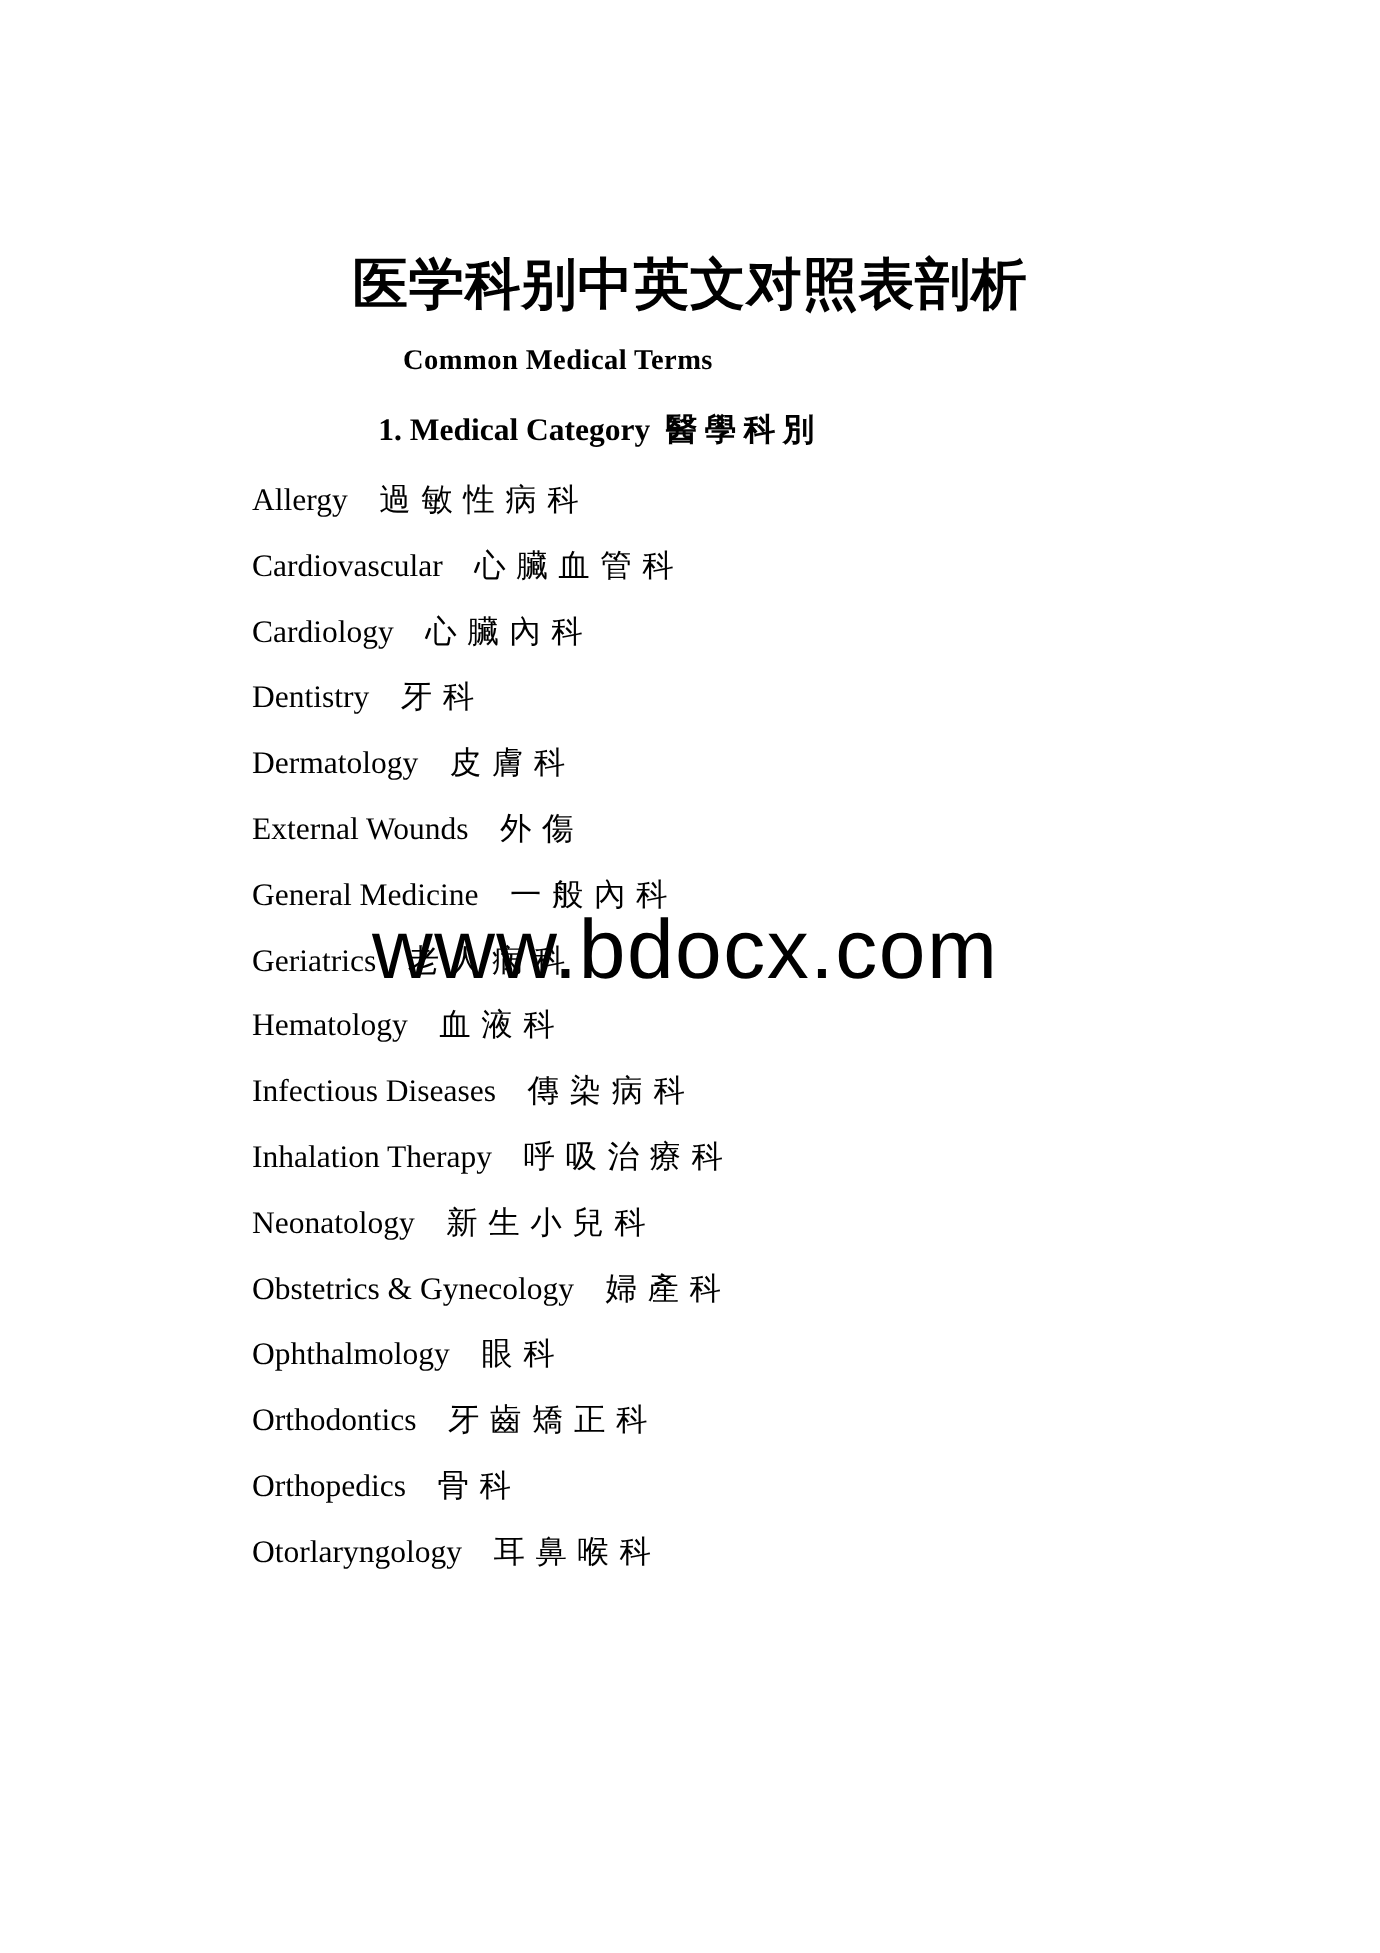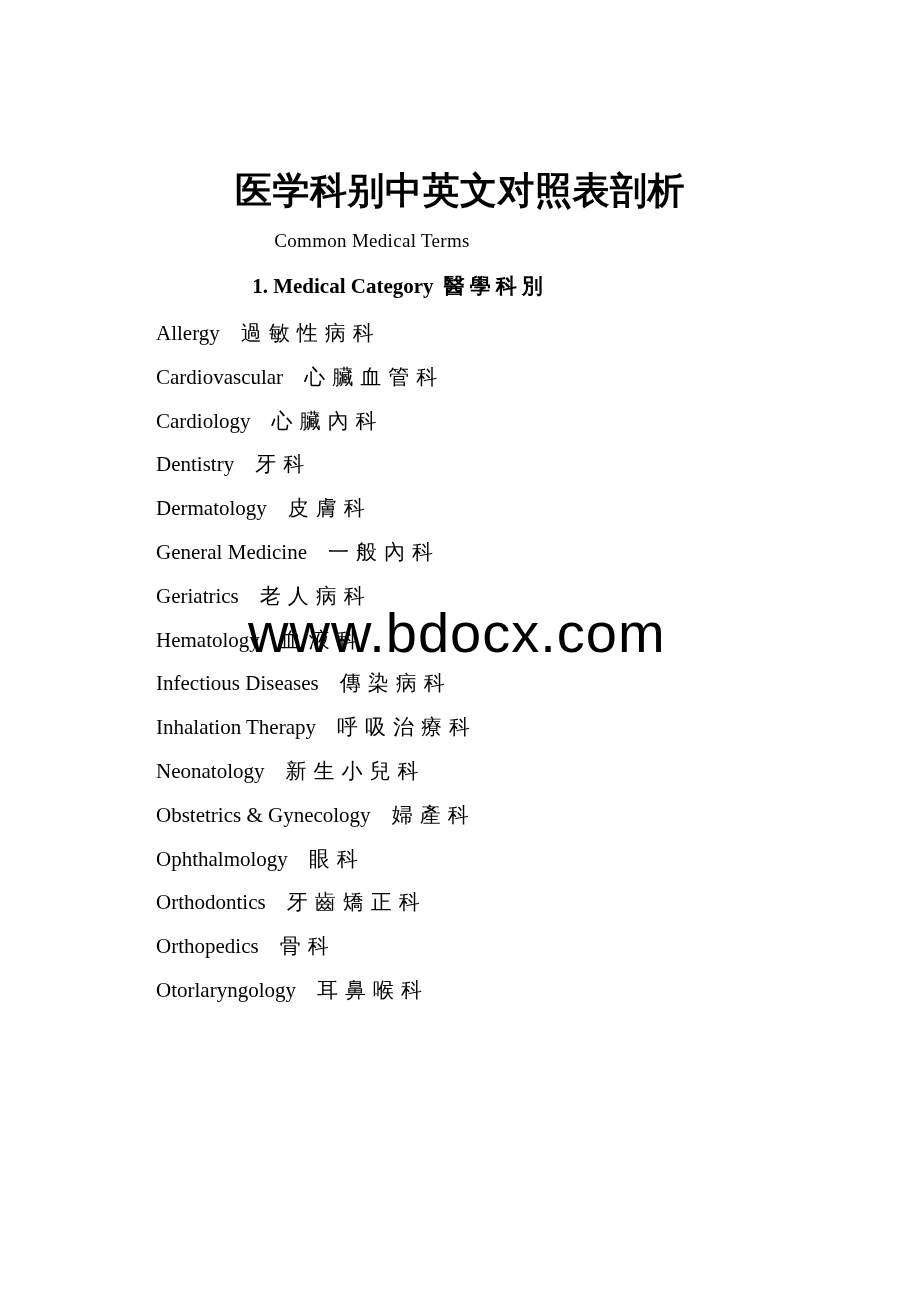--- a/index.html
+++ b/index.html
@@ -62,21 +62,21 @@
   }
 
   
   .subtitle {
     position: absolute;
     left: 0;
     top: 230px;
     width: 744px;
     text-align: center;
     font-size: 19px;
-    font-weight: normal;
+    font-weight: bold;
     letter-spacing: 0.3px;
     white-space: nowrap;
   }
 
   .section-heading {
     position: absolute;
     left: 0;
     top: 272px;
     width: 800px;
     text-align: center;
@@ -98,20 +98,21 @@
   }
   .term-row {
     height: 43.8px;
     line-height: 43.8px;
     font-size: 21px;
     white-space: nowrap;
   }
   .term-row .en {
     font-size: 21px;
     font-weight: 400;
+    margin-left: 12px;
   }
   .term-row .gap {
     display: inline-block;
     width: 17px;
   }
   .term-row .cn {
     font-size: 21px;
     letter-spacing: 7px;
     padding-left: 4px;
   }
@@ -133,20 +134,21 @@
       <span>1. Medical Category</span>
       <span class="cn">醫學科別</span>
     </div>
 
     <div class="term-list">
         <div class="term-row"><span class="en">Allergy</span><span class="gap"></span><span class="cn">過敏性病科</span></div>
         <div class="term-row"><span class="en">Cardiovascular</span><span class="gap"></span><span class="cn">心臟血管科</span></div>
         <div class="term-row"><span class="en">Cardiology</span><span class="gap"></span><span class="cn">心臟內科</span></div>
         <div class="term-row"><span class="en">Dentistry</span><span class="gap"></span><span class="cn">牙科</span></div>
         <div class="term-row"><span class="en">Dermatology</span><span class="gap"></span><span class="cn">皮膚科</span></div>
+        <div class="term-row"><span class="en">External Wounds</span><span class="gap"></span><span class="cn">外傷</span></div>
         <div class="term-row"><span class="en">General Medicine</span><span class="gap"></span><span class="cn">一般內科</span></div>
         <div class="term-row"><span class="en">Geriatrics</span><span class="gap"></span><span class="cn">老人病科</span></div>
         <div class="term-row"><span class="en">Hematology</span><span class="gap"></span><span class="cn">血液科</span></div>
         <div class="term-row"><span class="en">Infectious Diseases</span><span class="gap"></span><span class="cn">傳染病科</span></div>
         <div class="term-row"><span class="en">Inhalation Therapy</span><span class="gap"></span><span class="cn">呼吸治療科</span></div>
         <div class="term-row"><span class="en">Neonatology</span><span class="gap"></span><span class="cn">新生小兒科</span></div>
         <div class="term-row"><span class="en">Obstetrics &amp; Gynecology</span><span class="gap"></span><span class="cn">婦產科</span></div>
         <div class="term-row"><span class="en">Ophthalmology</span><span class="gap"></span><span class="cn">眼科</span></div>
         <div class="term-row"><span class="en">Orthodontics</span><span class="gap"></span><span class="cn">牙齒矯正科</span></div>
         <div class="term-row"><span class="en">Orthopedics</span><span class="gap"></span><span class="cn">骨科</span></div>

